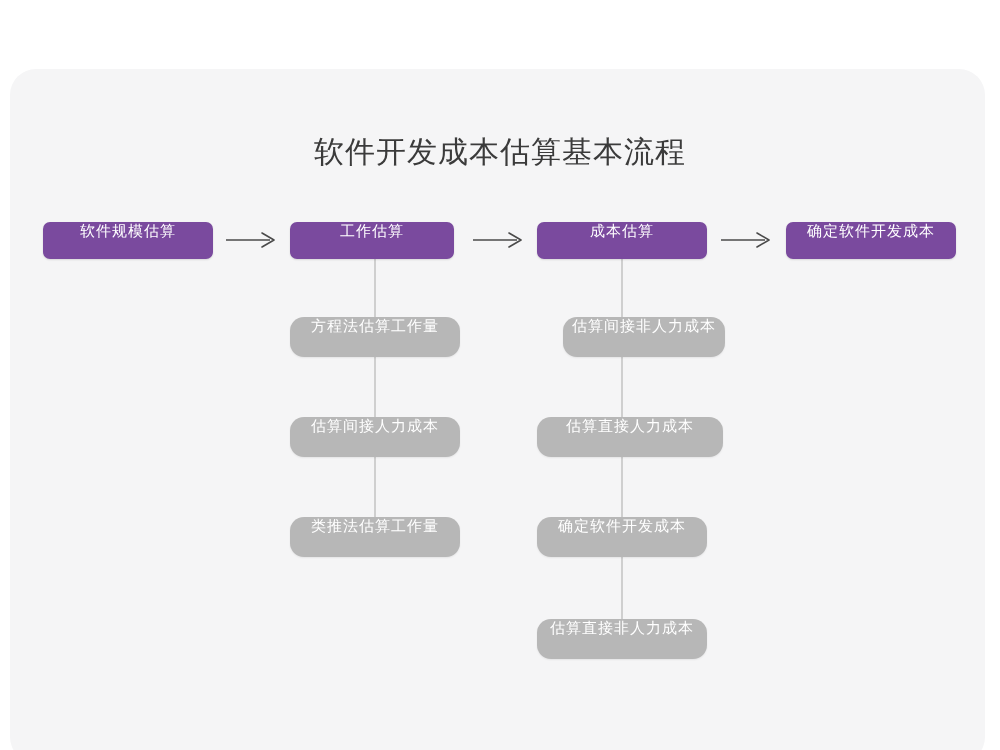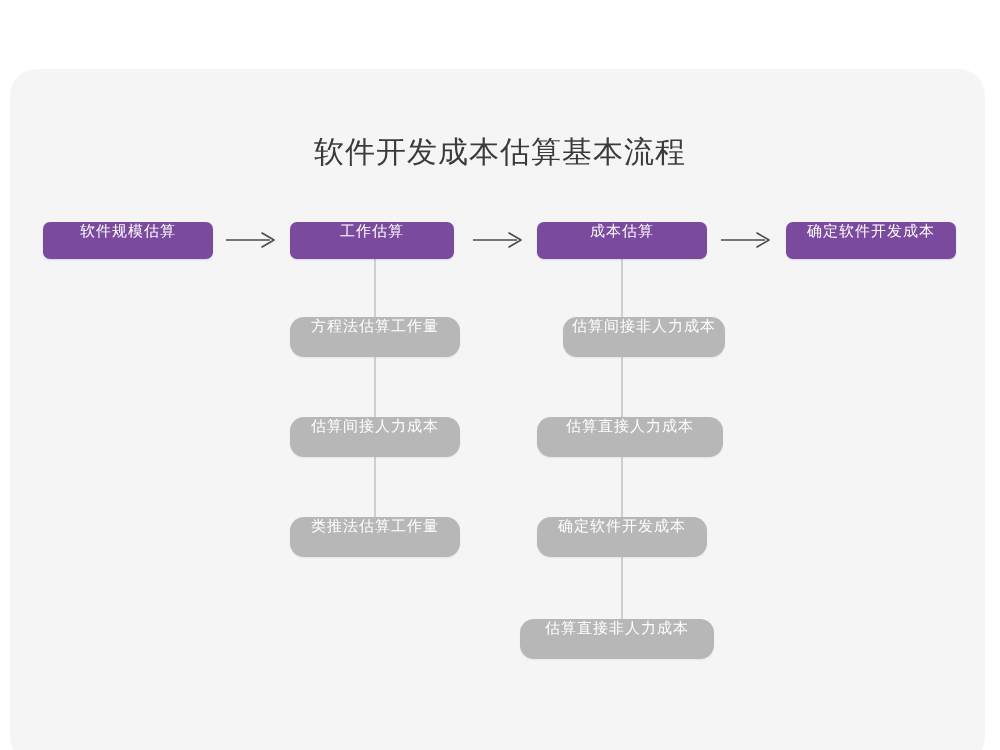--- a/index.html
+++ b/index.html
@@ -152,17 +152,17 @@
 
   <div class="node sub" style="left:563px; top:277px; width:162px;">
     <span>估算间接非人力成本</span>
   </div>
   <div class="node sub" style="left:537px; top:377px; width:186px;">
     <span>估算直接人力成本</span>
   </div>
   <div class="node sub" style="left:537px; top:477px; width:170px;">
     <span>确定软件开发成本</span>
   </div>
-  <div class="node sub" style="left:520px; top:579px; width:194px;">
+  <div class="node sub" style="left:537px; top:579px; width:170px;">
     <span>估算直接非人力成本</span>
   </div>
 
 </div>
 
 </body></html>

